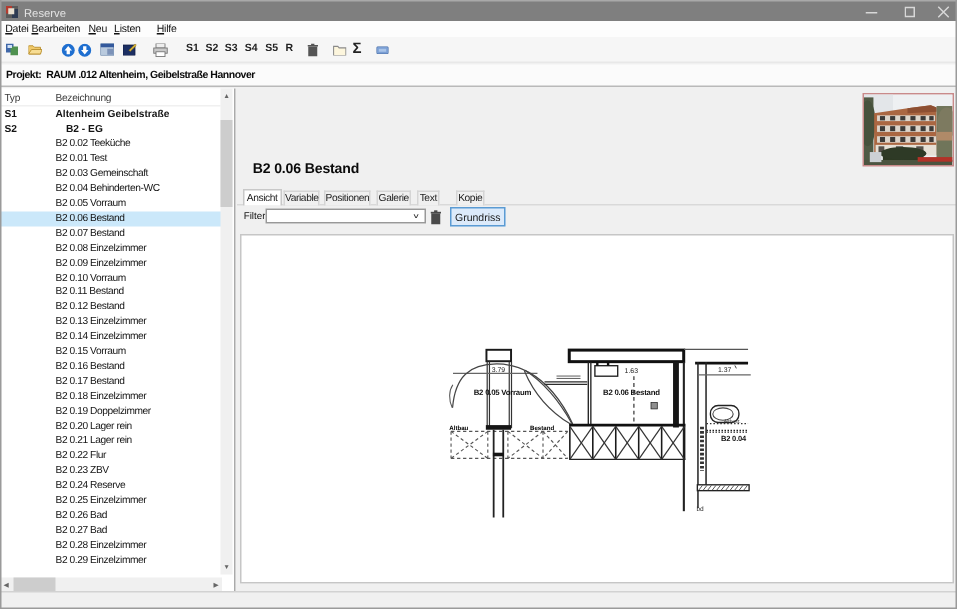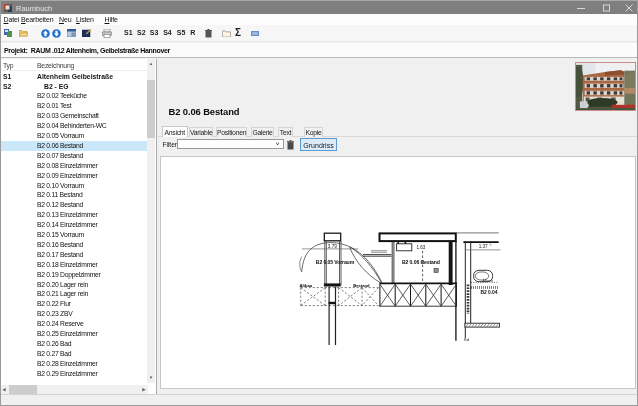--- a/index.html
+++ b/index.html
@@ -57,21 +57,21 @@
 </head>
 <body>
   <div id="winborder"></div>
   <div id="titlebar">
     <svg class="abs" style="left:4px; top:3px;" width="8" height="8" viewBox="0 0 8 8">
       <rect x="0" y="0" width="8" height="8" fill="#5a5a5a"></rect>
       <rect x="0" y="0" width="4" height="5" fill="#b43a2e"></rect>
       <rect x="4" y="2" width="4" height="6" fill="#2e3b52"></rect>
       <rect x="1.5" y="1.5" width="4" height="4" fill="#e8e0d0"></rect>
     </svg>
-    <div id="title-text">Raumbuch</div>
+    <div id="title-text">Reserve</div>
     <div class="winbtn" style="left:574px; width:14px;"><svg width="8" height="14" viewBox="0 0 8 14">
         <line x1="0" y1="7.5" x2="8" y2="7.5" stroke="#d8d8d8" stroke-width="1"></line>
       </svg></div>
     <div class="winbtn" style="left:599px; width:14px;"><svg width="7" height="14" viewBox="0 0 7 14">
         <rect x="0.5" y="4" width="6" height="6" fill="none" stroke="#d8d8d8" stroke-width="1"></rect>
       </svg></div>
     <div class="winbtn" style="left:622px; width:14px;"><svg width="8" height="14" viewBox="0 0 8 14">
         <path d="M0.5 3.5 L7.5 10.5 M7.5 3.5 L0.5 10.5" stroke="#d8d8d8" stroke-width="1"></path>
       </svg></div>
   </div>

